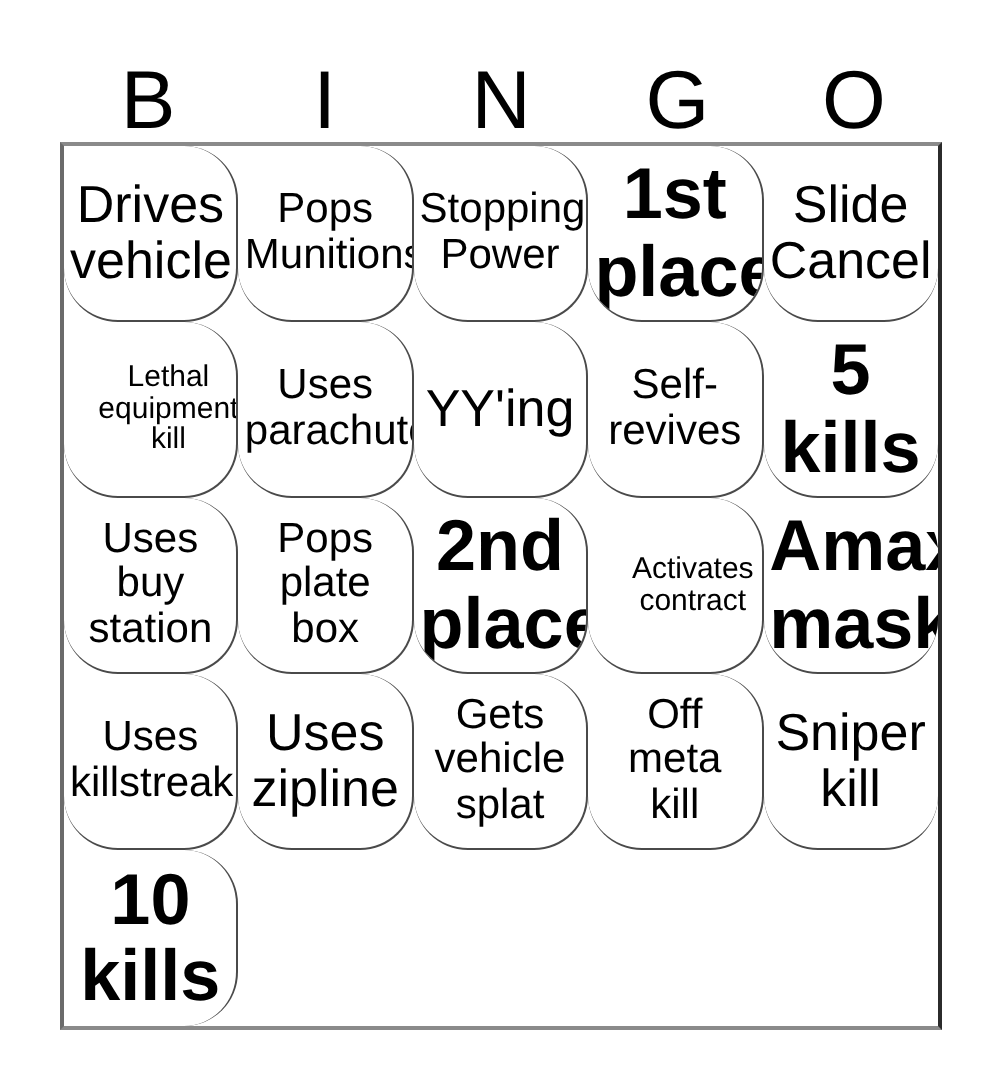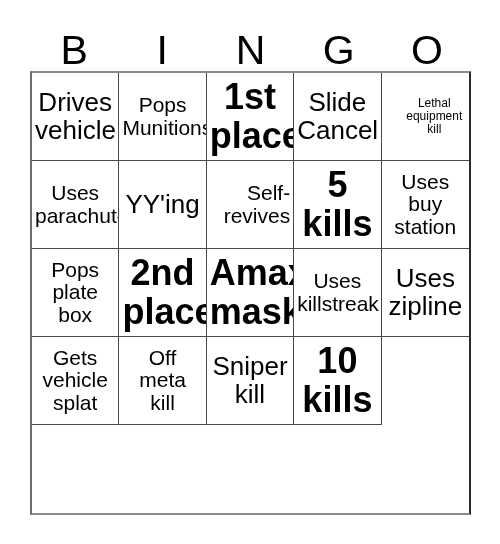--- a/index.html
+++ b/index.html
@@ -66,38 +66,39 @@
     box-sizing: border-box;
     border-right: 1px solid #4a4a4a;
     border-bottom: 1px solid #4a4a4a;
     display: flex;
     align-items: center;
     justify-content: center;
     text-align: center;
     padding: 2px 3px;
     overflow: hidden;
     background: #fff;
+    border-radius: 27px;
   }
   .cell:nth-child(5n) { border-right: none; }
   .cell:nth-child(n+21) { border-bottom: none; }
 
   .cell-text {
     display: block;
     width: 100%;
     line-height: 1.06;
     white-space: pre-line;
     word-break: normal;
   }
 
   
   .fs-xl   { font-size: 36px; font-weight: bold; }
   .fs-lg   { font-size: 26px; }
-  .fs-md   { font-size: 21px; text-align: right; }
+  .fs-md   { font-size: 21px; }
   .fs-sm   { font-size: 21px; }
-  .fs-xs   { font-size: 12px; margin-left: 18px; }
+  .fs-xs   { font-size: 15px; margin-left: 18px; }
 </style>
 </head>
 <body>
 
 <div id="card">
 
   <div id="header">
       <div class="header-cell">B</div>
       <div class="header-cell">I</div>
       <div class="header-cell">N</div>
@@ -108,20 +109,24 @@
   <div id="grid">
       <div class="cell">
         <span class="cell-text fs-lg">Drives
 vehicle</span>
       </div>
       <div class="cell">
         <span class="cell-text fs-sm">Pops
 Munitions</span>
       </div>
       <div class="cell">
+        <span class="cell-text fs-sm">Stopping
+Power</span>
+      </div>
+      <div class="cell">
         <span class="cell-text fs-xl">1st
 place</span>
       </div>
       <div class="cell">
         <span class="cell-text fs-lg">Slide
 Cancel</span>
       </div>
       <div class="cell">
         <span class="cell-text fs-xs">Lethal
 equipment
@@ -150,20 +155,24 @@
       <div class="cell">
         <span class="cell-text fs-sm">Pops
 plate
 box</span>
       </div>
       <div class="cell">
         <span class="cell-text fs-xl">2nd
 place</span>
       </div>
       <div class="cell">
+        <span class="cell-text fs-xs">Activates
+contract</span>
+      </div>
+      <div class="cell">
         <span class="cell-text fs-xl">Amax
 mask</span>
       </div>
       <div class="cell">
         <span class="cell-text fs-sm">Uses
 killstreak</span>
       </div>
       <div class="cell">
         <span class="cell-text fs-lg">Uses
 zipline</span>

